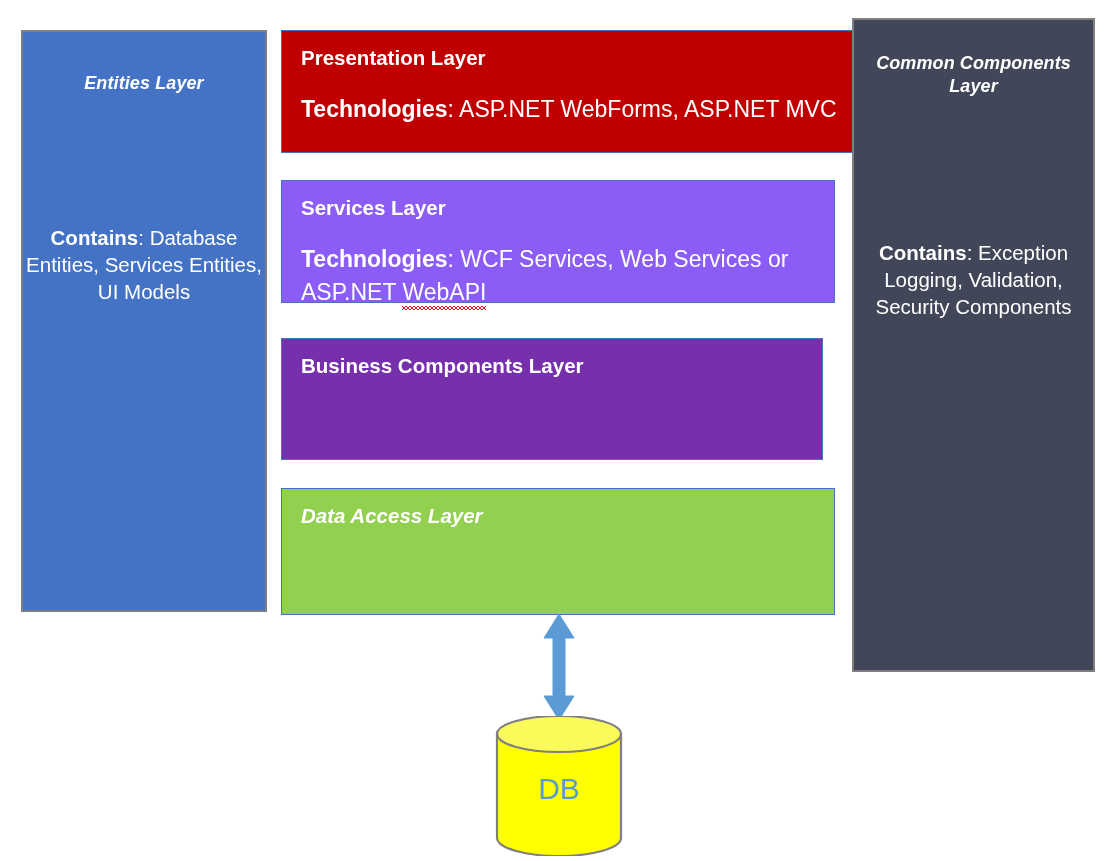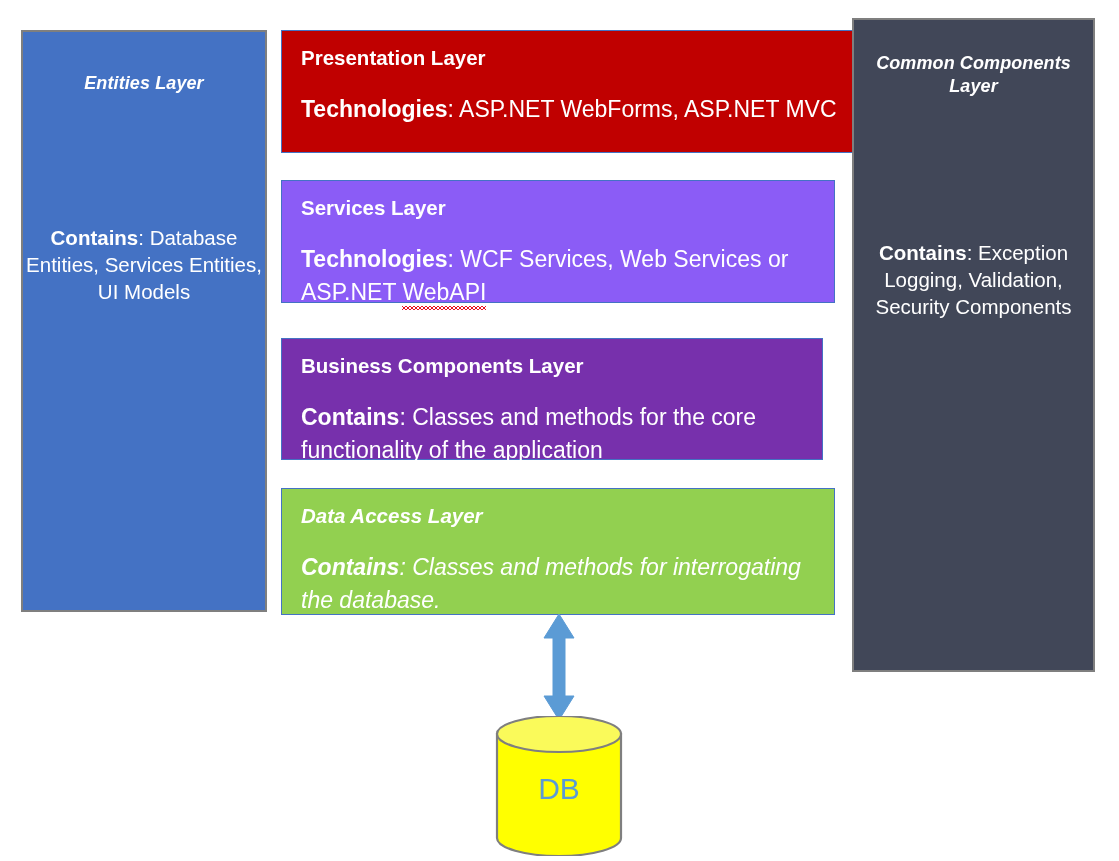--- a/index.html
+++ b/index.html
@@ -131,30 +131,24 @@
 
   <div class="box layer" id="services-layer" style="background:#8b5cf6;">
     <div class="title">Services Layer</div>
     <div class="body">
       <b>Technologies</b><span>: WCF Services, Web Services or ASP.NET </span><span class="squiggle">WebAPI</span>
     </div>
   </div>
 
   <div class="box layer" id="business-layer" style="background:#7730AC;">
     <div class="title">Business Components Layer</div>
-    <div class="body">
-      <b>Contains</b><span>: Classes and methods for the core functionality of the application</span>
-    </div>
   </div>
 
   <div class="box layer" id="data-access-layer" style="background:#92D050;">
     <div class="title">Data Access Layer</div>
-    <div class="body">
-      <b>Contains</b><span>: Classes and methods for interrogating the database.</span>
-    </div>
   </div>
 
   <div class="box pillar" id="common-layer" style="background:#414758;">
     <div class="pillar-inner" style="top:32px;">
       <div class="title">Common Components Layer</div>
     </div>
     <div class="pillar-inner" style="top:219px;">
       <div class="body">
         <b>Contains</b><span>: Exception Logging, Validation, Security Components</span>
       </div>

